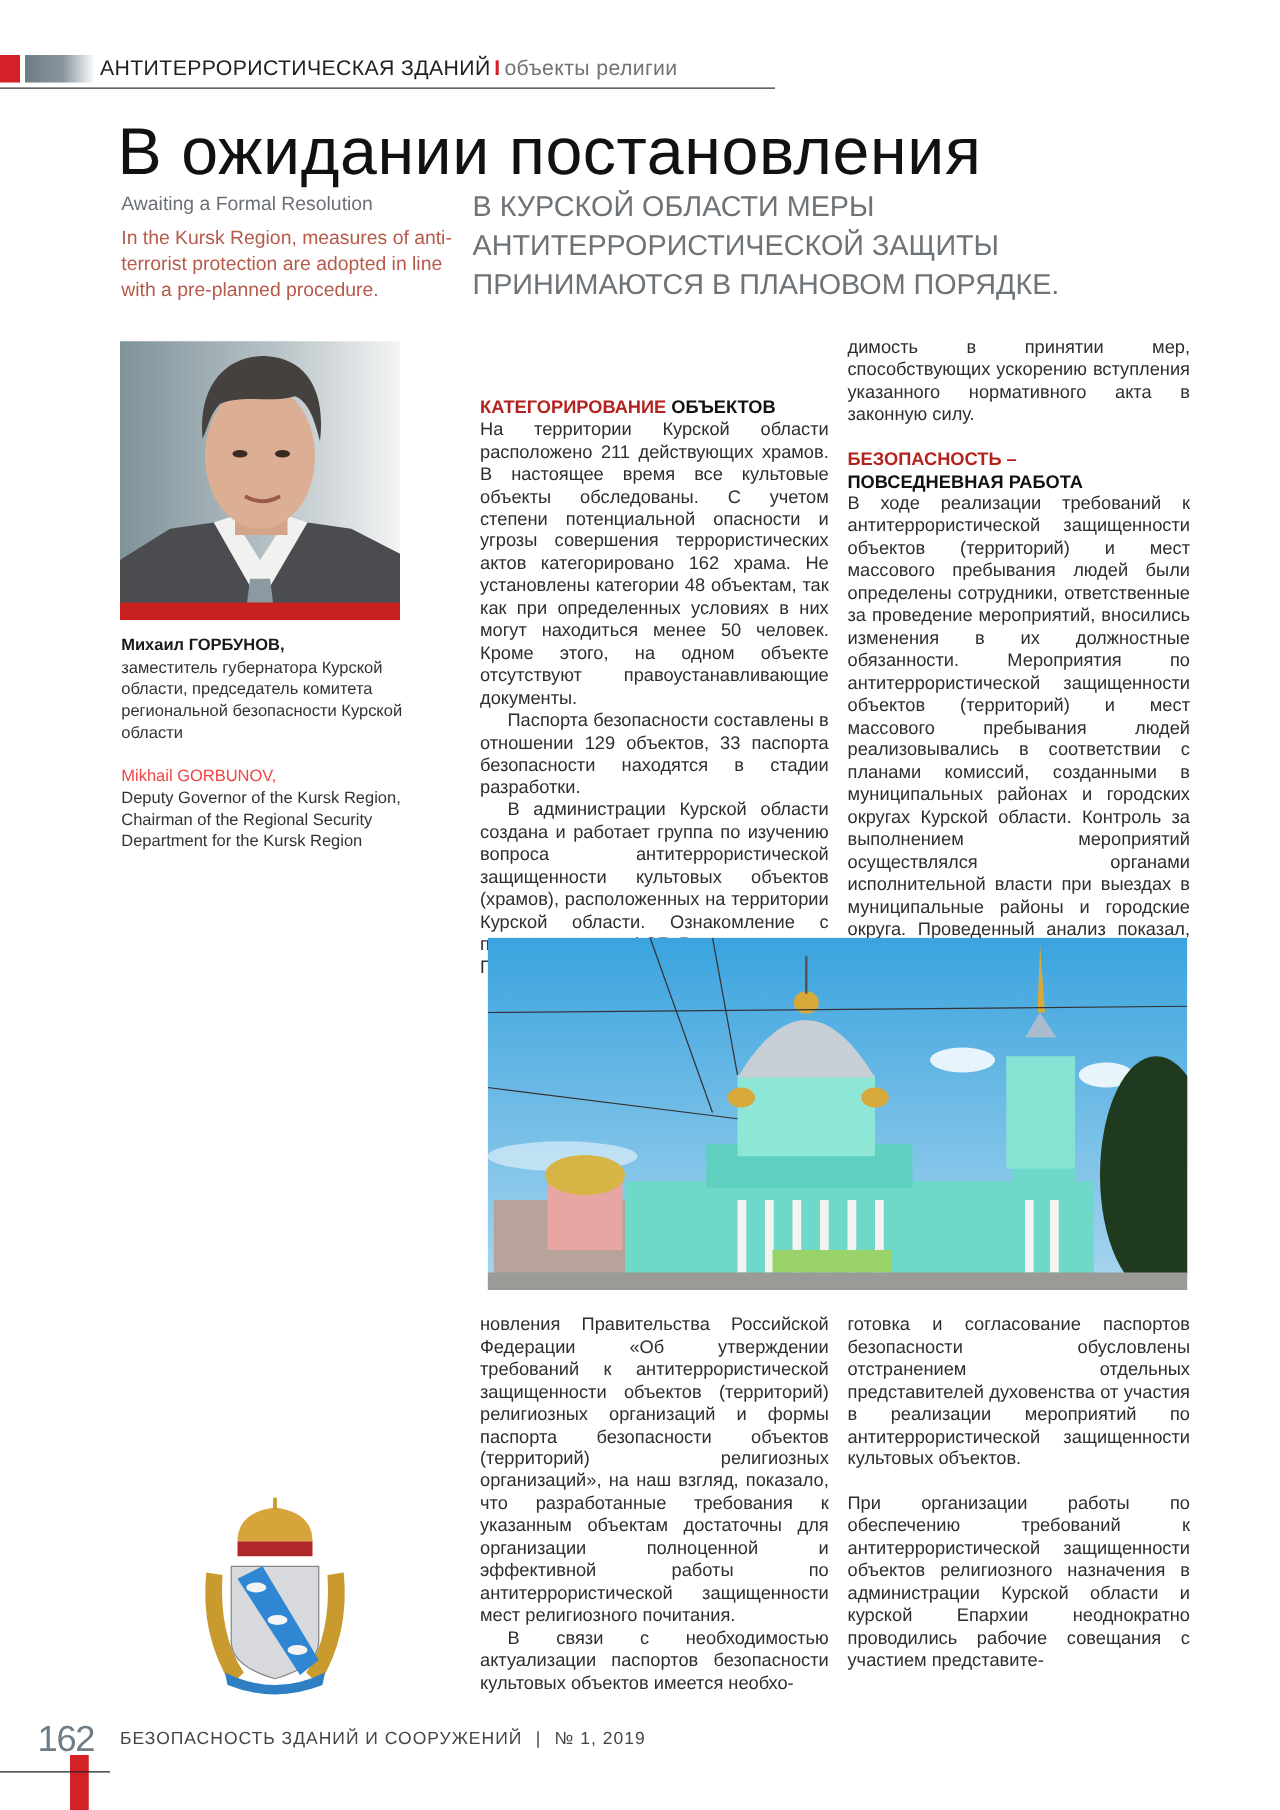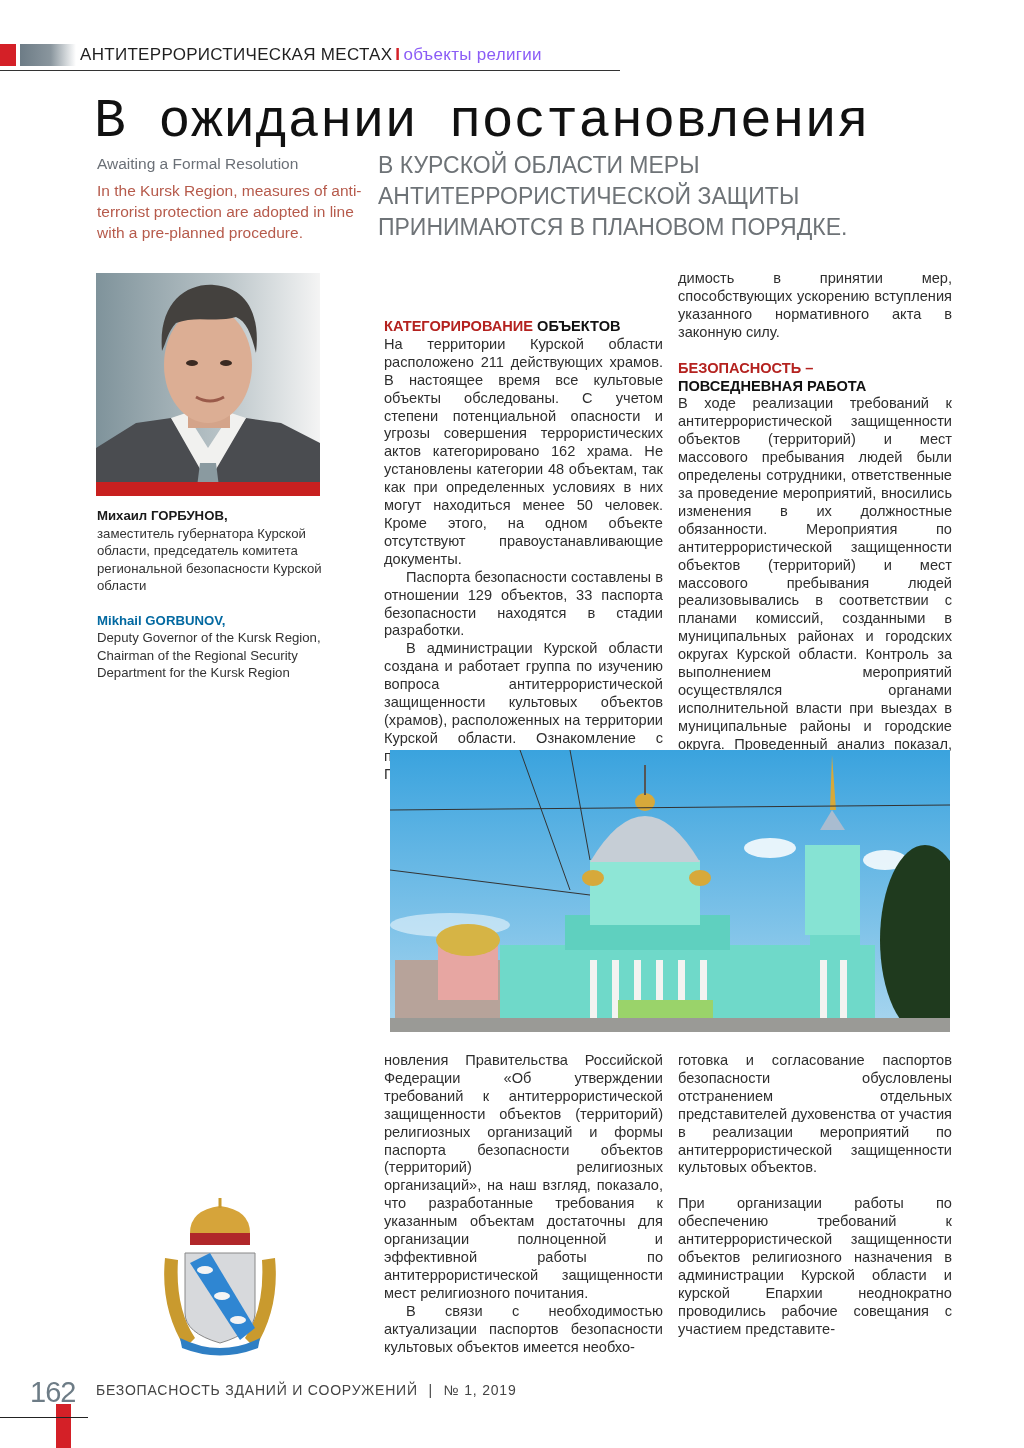--- a/index.html
+++ b/index.html
@@ -6,38 +6,38 @@
   html, body { width: 1024px; height: 1448px; background: #ffffff; overflow: hidden; }
   body { position: relative; font-family: "Liberation Sans", sans-serif; color: #2b2b2b; }
 
   
   .hdr-red { position: absolute; left: 0; top: 44px; width: 16px; height: 22px; background: #d42027; }
   .hdr-grey { position: absolute; left: 20px; top: 44px; width: 56px; height: 22px;
     background: linear-gradient(to right, #6d7c86 0%, #8a969e 55%, rgba(255,255,255,0) 100%); }
   .hdr-text { position: absolute; left: 80px; top: 44px; font-size: 17px; letter-spacing: 0.3px; white-space: nowrap; line-height: 22px; }
   .hdr-section { color: #1f1f1f; }
   .hdr-sep { color: #d42027; font-weight: bold; margin: 0 3px; }
-  .hdr-sub { color: #8b5cf6; }
+  .hdr-sub { color: #737373; }
   .hdr-rule { position: absolute; left: 0; top: 70px; width: 620px; height: 1px; background: #333; }
 
-  .title { position: absolute; left: 94px; top: 92px; font-size: 53px; font-weight: 400; color: #111; letter-spacing: 0.5px; white-space: nowrap; line-height: 60px; font-family: Liberation Mono, monospace; }
+  .title { position: absolute; left: 94px; top: 92px; font-size: 53px; font-weight: 400; color: #111; letter-spacing: 0.5px; white-space: nowrap; line-height: 60px; }
 
   .en-title { position: absolute; left: 97px; top: 155px; font-size: 15.5px; color: #6b7077; }
   .en-lead { position: absolute; left: 97px; top: 180px; width: 270px; font-size: 15.5px; line-height: 21px; color: #b65a4b; }
 
   .ru-lead { position: absolute; left: 378px; top: 150px; width: 520px; font-size: 23px; line-height: 31px; color: #6e7377; text-transform: uppercase; }
 
   .photo { position: absolute; left: 96px; top: 273px; width: 224px; height: 222px; overflow: hidden;
     background: linear-gradient(to right, #7f939b 0%, #b7c2c6 55%, #f4f4f4 100%); }
   .photo-bar { position: absolute; left: 96px; top: 482px; width: 224px; height: 14px; background: #c8201f; }
   .photo svg { position: absolute; left: 0; top: 0; }
 
   .caption { position: absolute; left: 97px; top: 507px; width: 250px; font-size: 13.2px; line-height: 17.5px; color: #333; }
   .cap-name { font-weight: bold; color: #1a1a1a; }
-  .cap-name-en { font-weight: bold; color: #0369a1; margin-top: 17px; }
+  .cap-name-en { font-weight: normal; color: #ef4444; margin-top: 17px; }
 
   .col { position: absolute; font-size: 14.6px; line-height: 17.9px; color: #2e2e2e; text-align: justify; }
   .col p { margin: 0; }
   .col p.ind { text-indent: 22px; }
   .col1 { left: 384px; top: 270px; width: 279px; margin-top: 48px; }
   .col2 { left: 678px; top: 270px; width: 274px; }
   .col3 { left: 384px; top: 1052px; width: 279px; }
   .col4 { left: 678px; top: 1052px; width: 274px; }
 
   .subhead { font-weight: bold; font-size: 14.6px; line-height: 17.9px; text-align: left; }
@@ -53,21 +53,21 @@
   .footer-text { position: absolute; left: 96px; top: 1382px; font-size: 14px; color: #444; letter-spacing: 0.8px; white-space: nowrap; }
   .foot-red { position: absolute; left: 56px; top: 1404px; width: 15px; height: 44px; background: #d42027; }
   .foot-rule { position: absolute; left: 0; top: 1417px; width: 88px; height: 1px; background: #222; }
 </style>
 </head>
 <body>
 
 <div class="hdr-red"></div>
 <div class="hdr-grey"></div>
 <div class="hdr-text">
-  <span class="hdr-section">АНТИТЕРРОРИСТИЧЕСКАЯ МЕСТАХ</span><span class="hdr-sep">I</span><span class="hdr-sub">объекты религии</span>
+  <span class="hdr-section">АНТИТЕРРОРИСТИЧЕСКАЯ ЗДАНИЙ</span><span class="hdr-sep">I</span><span class="hdr-sub">объекты религии</span>
 </div>
 <div class="hdr-rule"></div>
 
 <h1 class="title">В ожидании постановления</h1>
 
 <div class="en-title">Awaiting a Formal Resolution</div>
 <div class="en-lead">In the Kursk Region, measures of anti-terrorist protection are adopted in line with a pre-planned procedure.</div>
 
 <div class="ru-lead">В Курской области меры антитеррористической защиты принимаются в плановом порядке.</div>
 

